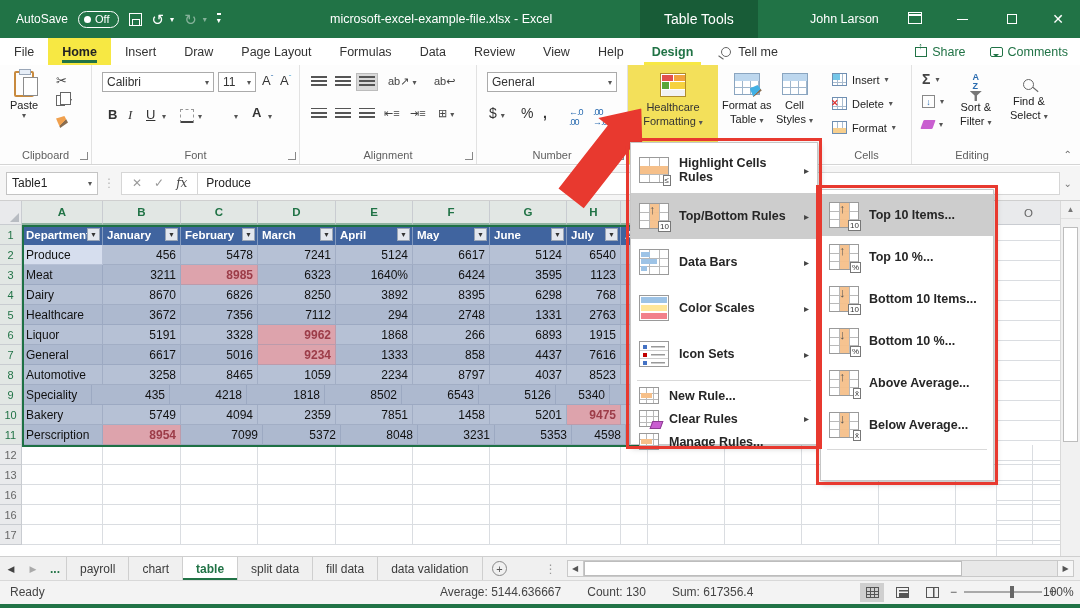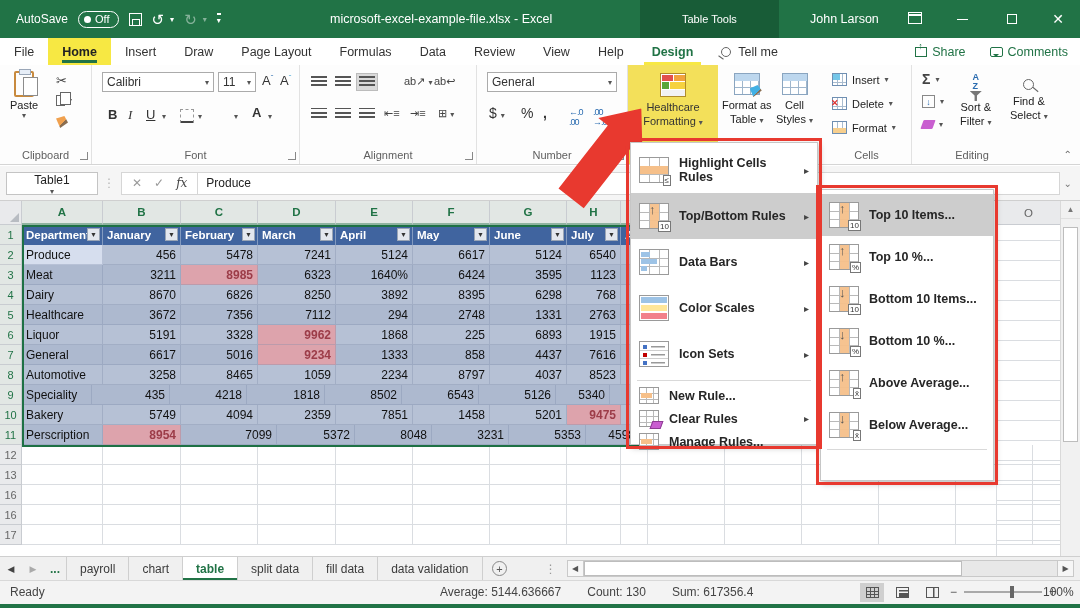--- a/index.html
+++ b/index.html
@@ -11,21 +11,21 @@
   .tb-left { display:flex; align-items:center; gap:10px; padding-left:16px; }
   .autosave-pill { display:flex; align-items:center; gap:4px; border:1px solid #fff; border-radius:9px; height:17px; padding:0 8px 0 5px; font-size:11px; }
   .as-dot { width:7px; height:7px; border-radius:50%; background:#fff; }
   .save-ic { width:13px; height:13px; border:1.6px solid #fff; position:relative; }
   .save-ic::after { content:""; position:absolute; left:2px; bottom:0; width:6px; height:5px; border:1.2px solid #fff; border-bottom:none; }
   .ticon { font-size:15px; line-height:1; }
   .dim { opacity:.45; }
   .mini-dd { font-size:8px; margin-left:-4px; }
   .qat-custom { border-top:2px solid #fff; font-size:8px; padding-top:1px; }
   .tb-title { position:absolute; left:330px; top:0; height:38px; display:flex; align-items:center; font-size:12.5px; }
-  .ctx-tools { position:absolute; left:640px; top:0; height:38px; background:#185c37; display:flex; align-items:center; padding:0 42px; font-size:11px; }
+  .ctx-tools { position:absolute; left:640px; top:0; height:38px; background:#185c37; display:flex; align-items:center; padding:0 24px; font-size:14px; }
   .tb-user { position:absolute; left:810px; top:0; height:38px; display:flex; align-items:center; font-size:12.5px; }
   .ribdisp-ic { position:absolute; left:908px; top:12px; width:14px; height:12px; border:1.4px solid #fff; }
   .ribdisp-ic::before { content:""; position:absolute; left:0; top:1px; width:100%; height:2px; background:#fff; }
   .win-btn { position:absolute; top:0; width:44px; height:38px; display:flex; align-items:center; justify-content:center; font-size:14px; }
   .wb-box { width:10px; height:10px; border:1.3px solid #fff; }
   .wb-line { width:11px; height:0; border-top:1.4px solid #fff; }
 
   
   .tabrow { position:absolute; left:0; top:38px; width:1080px; height:27px; background:#fff; display:flex; align-items:stretch; }
   .rtab { padding:0 14px; display:flex; align-items:center; font-size:12.5px; color:#333; position:relative; }
@@ -105,21 +105,21 @@
   .eraser { width:12px; height:9px; background:#c95fd0; transform:skewX(-20deg); border-radius:1px; }
   .azfun { display:flex; flex-direction:column; align-items:center; line-height:1; }
   .azfun .az { font-size:9px; font-weight:bold; color:#2b6cb0; }
   .funnel { width:12px; height:10px; background:#777; clip-path:polygon(0 0,100% 0,60% 45%,60% 100%,40% 100%,40% 45%); }
   .mag { width:11px; height:11px; border:1.6px solid #666; border-radius:50%; position:relative; }
   .mag::after { content:""; position:absolute; left:8px; top:9px; width:7px; border-top:1.8px solid #666; transform:rotate(40deg); }
   .collapse-ar { position:absolute; right:8px; bottom:4px; color:#666; font-size:10px; }
 
   
   .fbar { position:absolute; left:0; top:166px; width:1080px; height:35px; background:#f5f5f5; border-bottom:1px solid #cfcfcf; display:flex; align-items:center; }
-  .namebox { width:92px; height:23px; background:#fff; border:1px solid #c4c4c4; margin-left:6px; display:flex; align-items:center; justify-content:space-between; padding:0 5px;flex-direction:column; }
+  .namebox { width:92px; height:23px; background:#fff; border:1px solid #c4c4c4; margin-left:6px; display:flex; align-items:center; justify-content:space-between; padding:0 5px; }
   .fb-dots { color:#b5b5b5; margin:0 5px; letter-spacing:1px; }
   .fb-btns { display:flex; align-items:center; gap:12px; background:#fff; border:1px solid #d6d6d6; height:23px; padding:0 10px; color:#9a9a9a; }
   .fxi { font-family:"DejaVu Serif", serif; font-style:italic; color:#444; }
   .fb-input { flex:1; height:23px; background:#fff; border:1px solid #d6d6d6; border-left:none; margin-right:4px; display:flex; align-items:center; padding-left:8px; color:#222; }
   .fb-exp { color:#777; font-size:10px; margin-right:8px; }
 
   
   .grid { position:absolute; left:0; top:201px; width:1060px; height:355px; background:#fff; overflow:hidden; }
   .ghead { display:flex; height:24px; }
   .corner { width:22px; height:24px; background:#e9eaec; border-right:1px solid #c9ccd1; border-bottom:1px solid #c9ccd1; position:relative; }
@@ -352,21 +352,21 @@
     <div class="rgroup" style="left:300px;width:177px">
       <div class="al-cell" style="position:absolute;left:8px;top:8px">
           <span class="lines"></span>
         </div>
       <div class="al-cell" style="position:absolute;left:32px;top:8px">
           <span class="lines"></span>
         </div>
       <div class="al-cell sel-box" style="position:absolute;left:56px;top:8px">
           <span class="lines"></span>
         </div>
-      <div class="ab-ic" style="position:absolute;left:104px;top:10px">ab↗ <span class="ddv">▾</span></div>
+      <div class="ab-ic" style="position:absolute;left:88px;top:10px">ab↗ <span class="ddv">▾</span></div>
       <div class="ab-ic" style="position:absolute;left:134px;top:10px">ab↩</div>
       <div class="al-cell" style="position:absolute;left:8px;top:40px">
           <span class="lines"></span>
         </div>
       <div class="al-cell" style="position:absolute;left:32px;top:40px">
           <span class="lines"></span>
         </div>
       <div class="al-cell" style="position:absolute;left:56px;top:40px">
           <span class="lines"></span>
         </div>
@@ -570,21 +570,21 @@
         <div class="td band1 num" style="width: 54px;">2763</div>
         <div class="td band1" style="width: 27px;"></div>
       </div>
       <div class="grow">
         <div class="rn">6</div>
         <div class="td band0" style="width: 81px;">Liquor</div>
         <div class="td band0 num" style="width: 78px;">5191</div>
         <div class="td band0 num" style="width: 77px;">3328</div>
         <div class="td band0 num red" style="width: 78px;">9962</div>
         <div class="td band0 num" style="width: 77px;">1868</div>
-        <div class="td band0 num" style="width: 77px;">225</div>
+        <div class="td band0 num" style="width: 77px;">266</div>
         <div class="td band0 num" style="width: 77px;">6893</div>
         <div class="td band0 num" style="width: 54px;">1915</div>
         <div class="td band0" style="width: 27px;"></div>
       </div>
       <div class="grow">
         <div class="rn">7</div>
         <div class="td band1" style="width: 81px;">General</div>
         <div class="td band1 num" style="width: 78px;">6617</div>
         <div class="td band1 num" style="width: 77px;">5016</div>
         <div class="td band1 num red" style="width: 78px;">9234</div>
@@ -627,21 +627,21 @@
         <div class="td band0 num" style="width: 77px;">7851</div>
         <div class="td band0 num" style="width: 77px;">1458</div>
         <div class="td band0 num" style="width: 77px;">5201</div>
         <div class="td band0 num red" style="width: 54px;">9475</div>
         <div class="td band0" style="width: 27px;"></div>
       </div>
       <div class="grow">
         <div class="rn">11</div>
         <div class="td band1" style="width: 81px;">Perscription</div>
         <div class="td band1 num red" style="width: 78px;">8954</div>
-        <div class="td band1 num" style="width: 96px;">7099</div>
+        <div class="td band1 num" style="width: 82px;">7099</div>
         <div class="td band1 num" style="width: 78px;">5372</div>
         <div class="td band1 num" style="width: 77px;">8048</div>
         <div class="td band1 num" style="width: 77px;">3231</div>
         <div class="td band1 num" style="width: 77px;">5353</div>
         <div class="td band1 num" style="width: 54px;">4598</div>
         <div class="td band1" style="width: 27px;"></div>
       </div>
       <div class="grow">
         <div class="rn off">12</div>
         <div class="ec" style="width: 81px;"></div>

